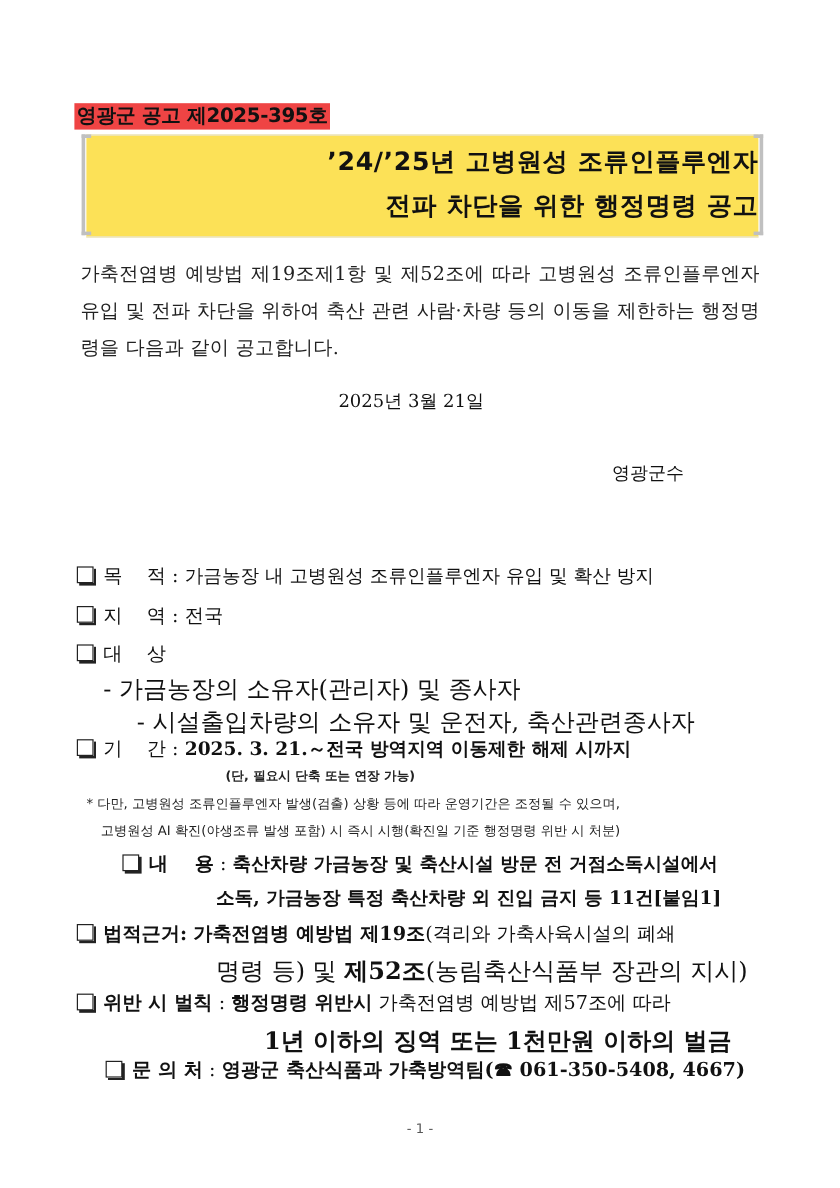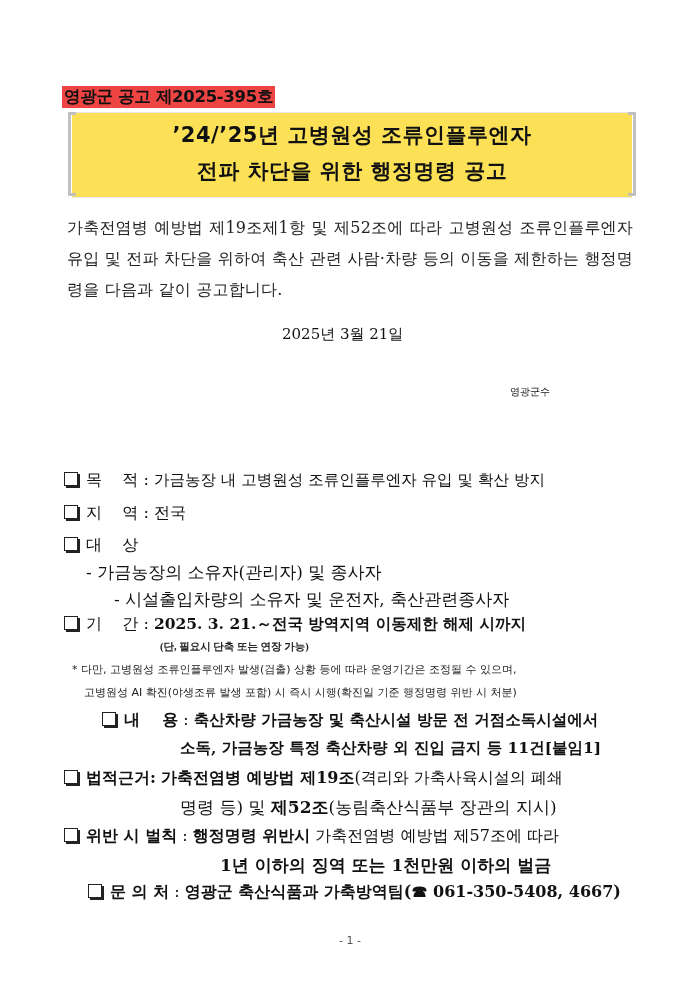--- a/index.html
+++ b/index.html
@@ -13,41 +13,41 @@
   .title-box {
     position:absolute; left:72px; top:112px; width:560px; height:84px;
     background:#fce157; border-top:1px solid #e6e6e6; border-bottom:1px solid #e6e6e6;
   }
   .title-box .brk {
     position:absolute; top:-1px; width:8px; height:84px; border:3px solid #c0c0c0; box-sizing:border-box;
   }
   .title-box .brk.l { left:-4px; border-right:none; }
   .title-box .brk.r { right:-4px; border-left:none; }
   .title-line {
-    position:absolute; left:0; right:0; text-align:center;
+    position:absolute; left:0; right:0; text-align:right;
     font-family: "DejaVu Sans", sans-serif; font-weight:bold; font-size:21px; letter-spacing:0.5px;
   }
   .tl1 { top:8px; } .tl2 { top:44px; }
 
   .intro {
     position:absolute; left:67px; top:212px; width:566px;
     font-family: "DejaVu Serif", serif; font-size:16px; line-height:31px;
     text-align:justify; letter-spacing:0.2px; color:#222;
   }
   .date { position:absolute; left:282px; top:325px; font-family:"DejaVu Serif", serif; font-size:15px; }
-  .issuer { position:absolute; left:510px; top:385px; font-family:"DejaVu Serif", serif; font-size:10px; }
+  .issuer { position:absolute; left:510px; top:385px; font-family:"DejaVu Serif", serif; font-size:15px; }
 
   .item { position:absolute; left:64px; font-family:"DejaVu Serif", serif; font-size:16px; white-space:nowrap; }
   .box {
     display:inline-block; width:12px; height:12px; border:1.5px solid #222;
     box-shadow:2px 2px 0 #222; margin-right:8px; vertical-align:-1px;
   }
   .lbl { display:inline-block; }
   .b { font-weight:bold; }
-  .sub { position:absolute; font-family:"DejaVu Serif", serif; font-size:17px; white-space:nowrap; }
+  .sub { position:absolute; font-family:"DejaVu Serif", serif; font-size:20px; white-space:nowrap; }
   .small { position:absolute; font-family:"DejaVu Sans", sans-serif; font-size:11px; white-space:nowrap; color:#222; }
   .footer { position:absolute; left:0; right:0; top:934px; text-align:center; font-family:"DejaVu Sans", sans-serif; font-size:11px; color:#555; }
 </style>
 </head>
 <body>
 
 <div class="notice-no">영광군 공고 제2025-395호</div>
 
 <div class="title-box">
   <div class="brk l"></div>
@@ -70,21 +70,21 @@
 
 <div class="item" style="top:535px;">
   <span class="box"></span><span class="lbl" style="white-space:pre">대    상</span>
 </div>
 <div class="sub" style="left:86px; top:561px;">- 가금농장의 소유자(관리자) 및 종사자</div>
 <div class="sub" style="left:86px; top:588px;margin-left:28px;">- 시설출입차량의 소유자 및 운전자, 축산관련종사자</div>
 
 <div class="item" style="top:614px;">
   <span class="box"></span><span class="lbl" style="white-space:pre">기    간</span><span style="white-space:pre"> : </span><span class="b" style="font-size:15.5px">2025. 3. 21.～전국 방역지역 이동제한 해제 시까지</span>
 </div>
-<div class="small" style="left:160px; top:640px; font-weight:bold; font-size:10.5px;font-family:Liberation Serif, serif;">(단, 필요시 단축 또는 연장 가능)</div>
+<div class="small" style="left:188px; top:640px; font-weight:bold; font-size:10.5px;">(단, 필요시 단축 또는 연장 가능)</div>
 <div class="small" style="left:72px; top:662px;">* 다만, 고병원성 조류인플루엔자 발생(검출) 상황 등에 따라 운영기간은 조정될 수 있으며,</div>
 <div class="small" style="left:84px; top:685px;">고병원성 AI 확진(야생조류 발생 포함) 시 즉시 시행(확진일 기준 행정명령 위반 시 처분)</div>
 
 <div class="item" style="top:710px;padding-left:38px;">
   <span class="box"></span><span class="lbl b" style="white-space:pre">내    용</span><span style="white-space:pre"> : </span><span class="b" style="font-size:15.5px">축산차량 가금농장 및 축산시설 방문 전 거점소독시설에서</span>
 </div>
 <div class="sub b" style="left:180px; top:738px; font-size:15.5px;">소독, 가금농장 특정 축산차량 외 진입 금지 등 11건[붙임1]</div>
 
 <div class="item" style="top:768px;">
   <span class="box"></span><span class="lbl b">법적근거:</span>

